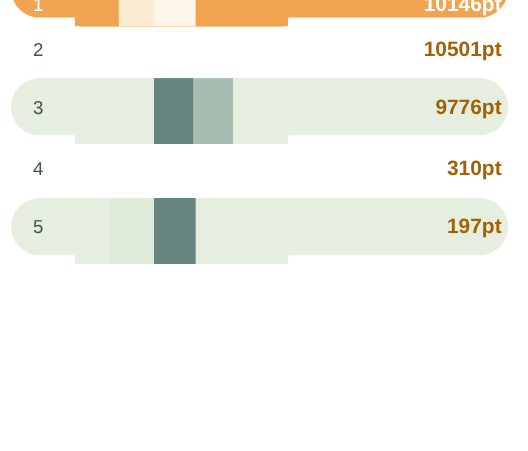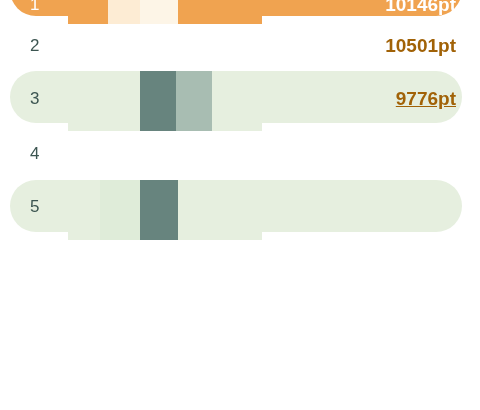--- a/index.html
+++ b/index.html
@@ -109,29 +109,31 @@
     <div class="rank-row" style="top: 0px; height: 410px; pointer-events: none;">
       <div class="row-band" style="top: 96px; height: 35px; background: rgb(230, 239, 223);"></div>
       <div class="row-pill" style="top: 71px; height: 52px; background: rgb(230, 239, 223);"></div>
       <div class="row-segments" style="top: 71px; height: 60px;">
         <div class="seg" style="left: 0px; width: 72px; background: rgb(230, 239, 223);"></div>
         <div class="seg" style="left: 72px; width: 36px; background: rgb(103, 132, 126);"></div>
         <div class="seg" style="left: 108px; width: 36px; background: rgb(168, 189, 178);"></div>
         <div class="seg" style="left: 144px; width: 50px; background: rgb(230, 239, 223);"></div>
       </div>
       <div class="row-rank" style="top: 90px;">3</div>
-      <div class="row-value" style="top: 89px; text-decoration: underline;">9776pt</div>
+      <div class="row-value" style="top: 89px;">9776pt</div>
     </div>
     <div class="rank-row" style="top: 0px; height: 410px; pointer-events: none;">
       <div class="row-rank" style="top: 145px;">4</div>
+      <div class="row-value" style="top: 144px;">310pt</div>
     </div>
     <div class="rank-row" style="top: 0px; height: 410px; pointer-events: none;">
       <div class="row-band" style="top: 205px; height: 35px; background: rgb(230, 239, 223);"></div>
       <div class="row-pill" style="top: 180px; height: 52px; background: rgb(230, 239, 223);"></div>
       <div class="row-segments" style="top: 180px; height: 60px;">
         <div class="seg" style="left: 0px; width: 32px; background: rgb(230, 239, 223);"></div>
         <div class="seg" style="left: 32px; width: 40px; background: rgb(223, 236, 217);"></div>
         <div class="seg" style="left: 72px; width: 38px; background: rgb(103, 132, 126);"></div>
         <div class="seg" style="left: 110px; width: 84px; background: rgb(230, 239, 223);"></div>
       </div>
       <div class="row-rank" style="top: 198px;">5</div>
+      <div class="row-value" style="top: 197px;">197pt</div>
     </div>
   </div>
 
 </body></html>

